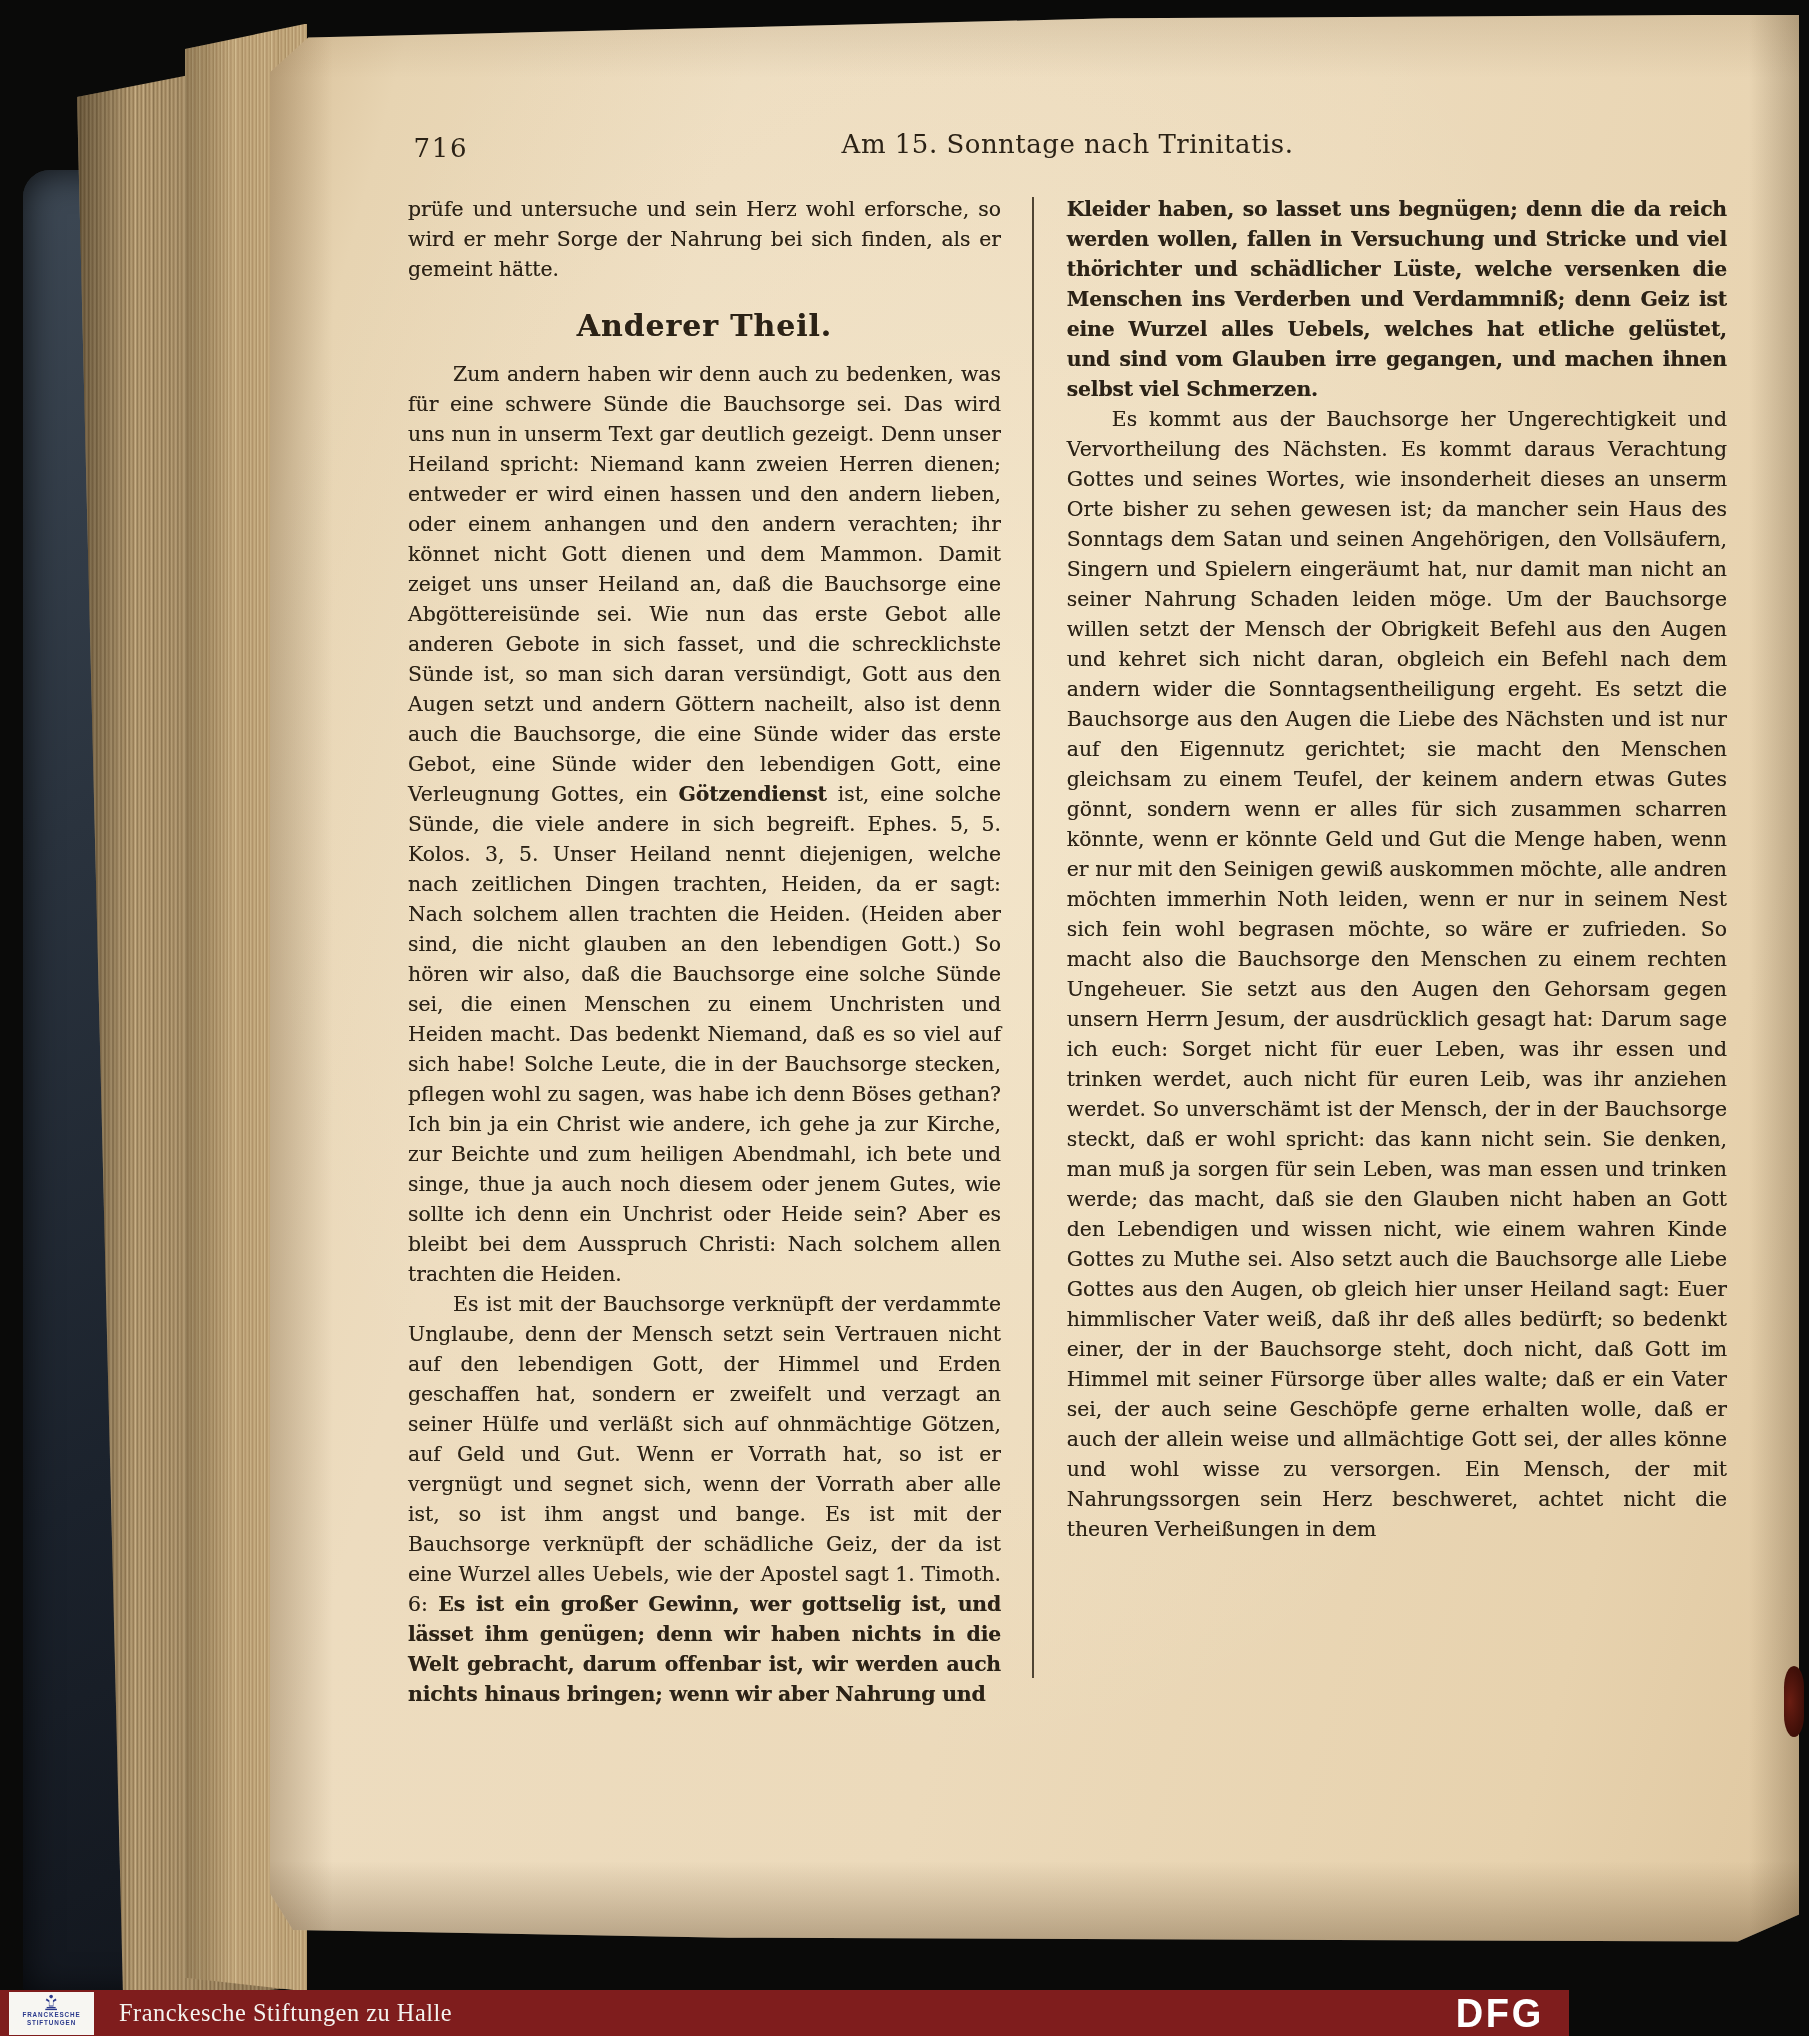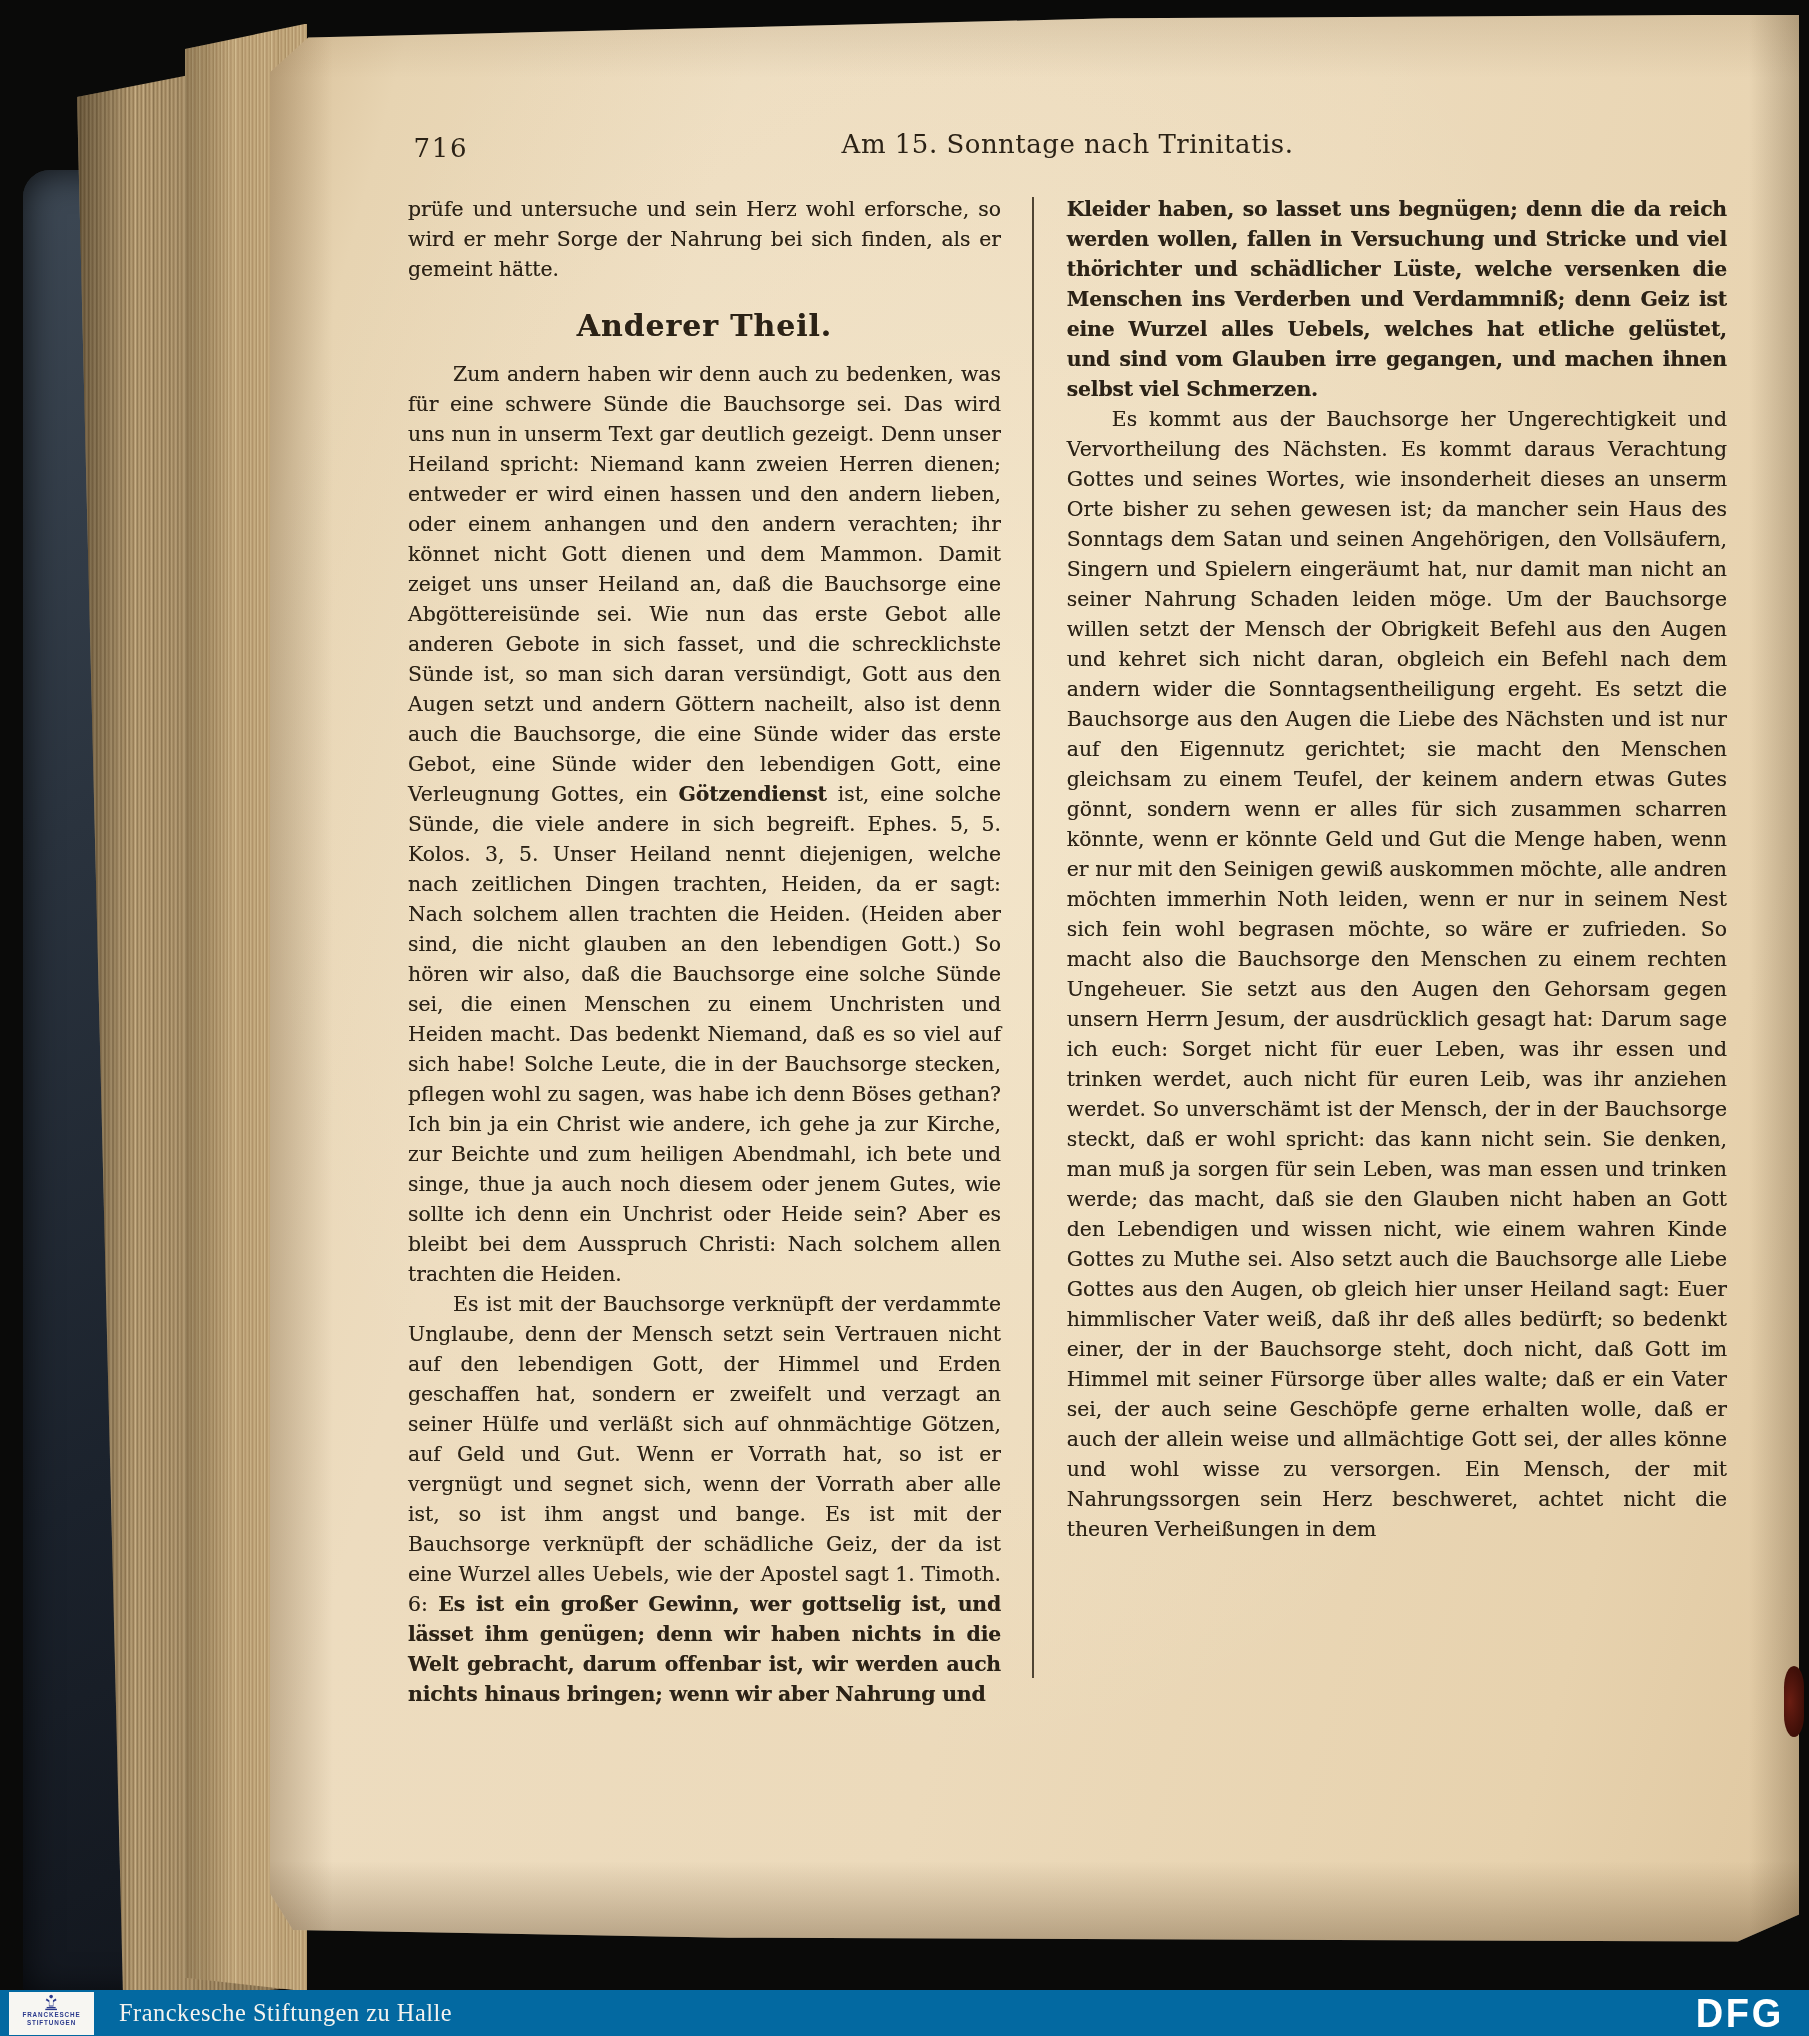--- a/index.html
+++ b/index.html
@@ -52,21 +52,21 @@
   .col-left{width:593px;}
   .col-divider{width:1.8px;background:#4f4433;margin:3.6px 33px 31px 31px;}
   .col-right{flex:1;min-width:0;}
   .para{margin:0;}
   .para.indent{text-indent:45px;}
   .para .bold{font-weight:bold;letter-spacing:-0.2px;}
   .section-heading{text-align:center;font-weight:bold;font-size:30px;margin:27px 0 18px 0;
     letter-spacing:0.9px;}
 
   
-  .footer-bar{position:absolute;left:0;top:1990px;width:1809px;height:46px;background:#0369a1;
+  .footer-bar{position:absolute;left:0;top:1990px;width:1569px;height:46px;background:#7f1d1d;
     z-index:10;display:flex;align-items:center;font-family:"Liberation Serif", serif;}
   .logo-box{width:85px;height:43px;background:#f7f6f2;margin-left:9px;display:flex;
     flex-direction:column;align-items:center;justify-content:flex-start;padding-top:1.8px;box-sizing:border-box;}
   .logo-box svg{display:block;}
   .logo-text{font-family:"Liberation Sans", sans-serif;font-size:6.3px;line-height:7.2px;
     color:#2b3a8c;letter-spacing:0.9px;text-align:center;font-weight:bold;}
   .footer-title{color:#f4f3ef;font-size:24.4px;margin-left:25px;letter-spacing:0.5px;}
   .dfg-logo{margin-left:auto;margin-right:25px;color:#ffffff;
     font-family:"Liberation Sans", sans-serif;font-weight:bold;font-size:38px;letter-spacing:2.7px;
     transform:scaleY(1.05);}

